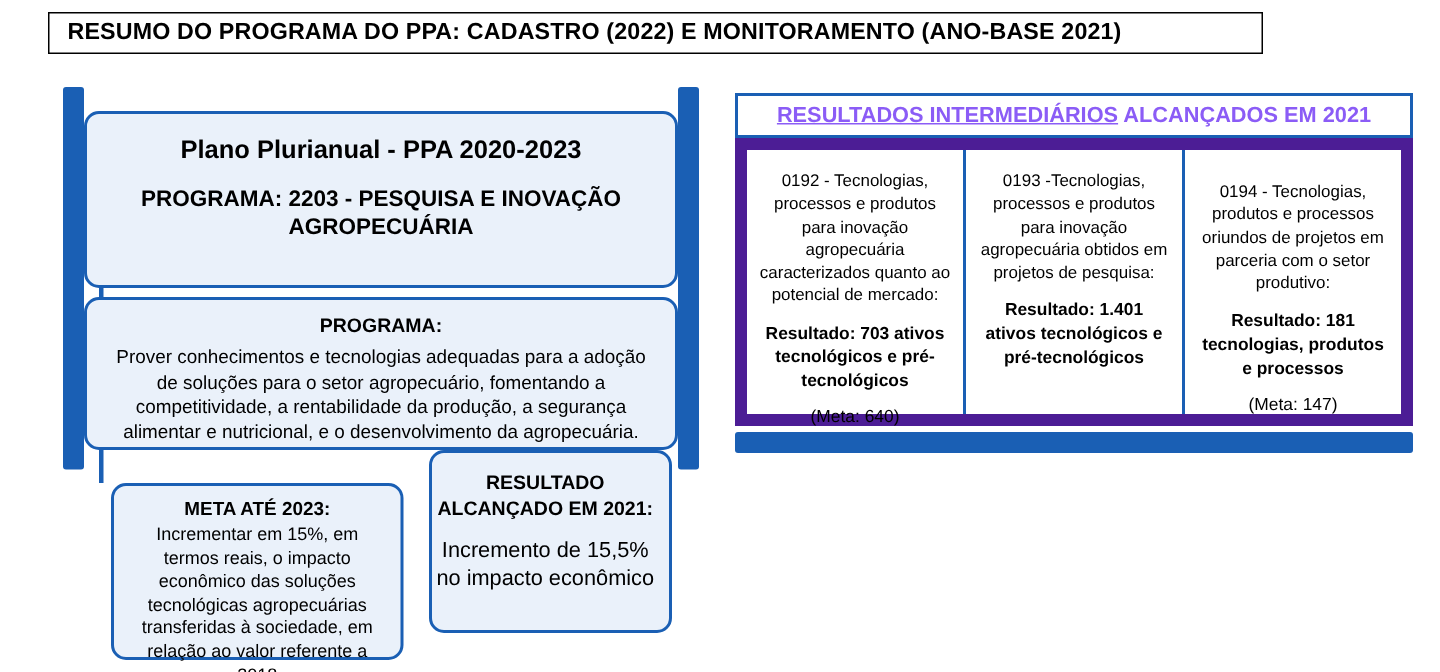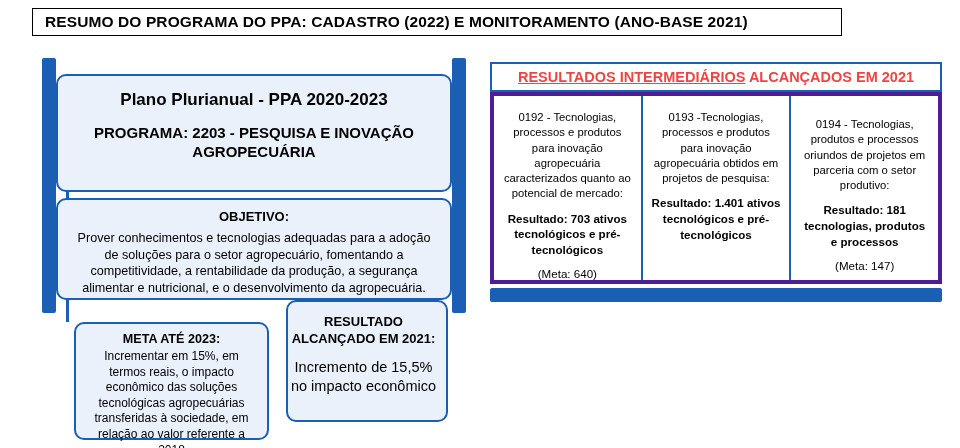--- a/index.html
+++ b/index.html
@@ -164,34 +164,34 @@
     background: #ffffff;
     border: 2px solid #1a5fb4;
     box-sizing: border-box;
     display: flex;
     align-items: center;
     justify-content: center;
   }
   .results-header .htxt {
     font-size: 14.5px;
     font-weight: bold;
-    color: #ef4444;
+    color: #8b5cf6;
     white-space: nowrap;
   }
   .results-header .htxt .und {
     text-decoration: underline;
   }
 
   .results-grid {
     position: absolute;
     left: 490px;
     top: 92px;
     width: 452px;
     height: 192px;
-    border: 4px solid #4c1d95;
+    border: 8px solid #4c1d95;
     box-sizing: border-box;
     background: #ffffff;
     display: flex;
   }
   .rcell {
     flex: 1 1 0;
     box-sizing: border-box;
     padding: 14px 8px 0 8px;
     text-align: center;
     border-right: 2px solid #1a5fb4;
@@ -237,21 +237,21 @@
 
   <div class="conn conn-v1"></div>
   <div class="conn conn-v2"></div>
 
   <div class="rbox box-program">
     <div class="line1">Plano Plurianual - PPA 2020-2023</div>
     <div class="line2">PROGRAMA: 2203 - PESQUISA E INOVAÇÃO AGROPECUÁRIA</div>
   </div>
 
   <div class="rbox box-objective">
-    <div class="head">OBJETIVO:</div>
+    <div class="head">PROGRAMA:</div>
     <div class="body">Prover conhecimentos e tecnologias adequadas para a adoção de soluções para o setor agropecuário, fomentando a competitividade, a rentabilidade da produção, a segurança alimentar e nutricional, e o desenvolvimento da agropecuária.</div>
   </div>
 
   <div class="rbox box-meta">
     <div class="head">META ATÉ 2023:</div>
     <div class="body">Incrementar em 15%, em termos reais, o impacto econômico das soluções tecnológicas agropecuárias transferidas à sociedade, em relação ao valor referente a 2018</div>
   </div>
 
   <div class="rbox box-result">
     <div class="head">RESULTADO ALCANÇADO EM 2021:</div>

